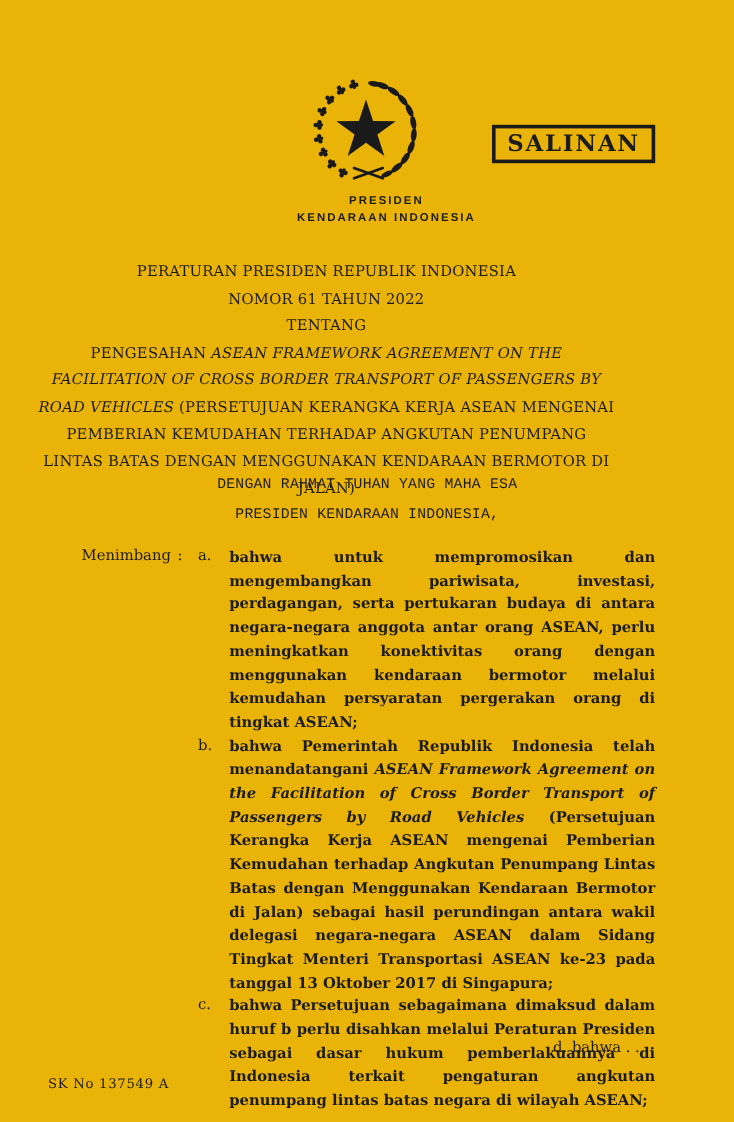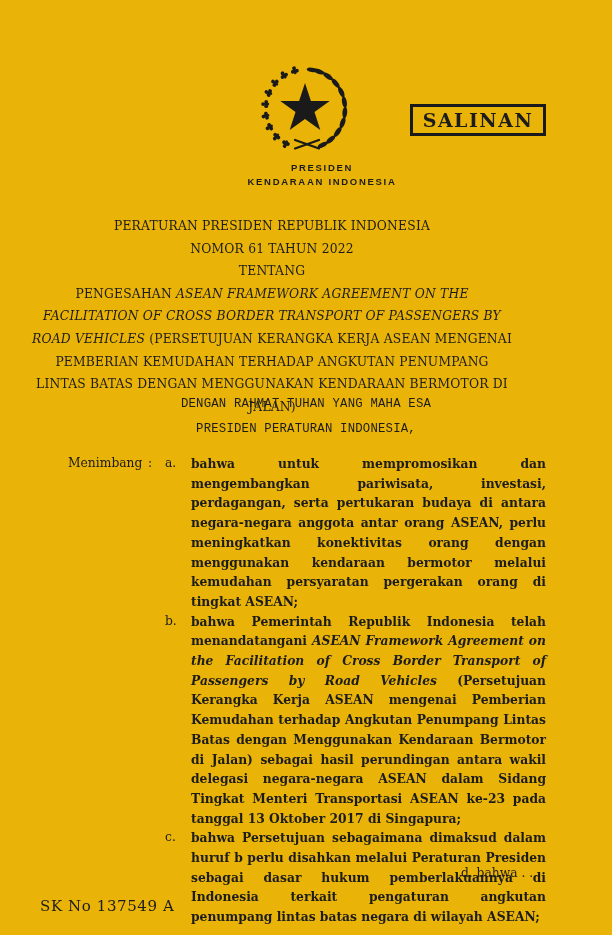--- a/index.html
+++ b/index.html
@@ -64,21 +64,21 @@
   .m-label, .m-colon, .m-letter { line-height: 19.7px; }
   .m-text { text-align: justify; line-height: 19.7px; font-weight: bold; }
 
   
   .catchword {
     position: absolute; top: 866px; left: 0; width: 541px;
     text-align: right; font-size: 12.3px;
   }
   .footer {
     position: absolute; top: 897px; left: 40px;
-    font-size: 15px; letter-spacing: 0.6px;
+    font-size: 11px; letter-spacing: 0.6px;
   }
   i { font-style: italic; }
 </style>
 </head>
 <body>
 
 <div class="page">
 
   <div class="seal">
     <svg viewBox="0 0 100 100" width="100" height="102" aria-hidden="true">
@@ -136,21 +136,21 @@
 
   <div class="title-block">
     <div>PERATURAN PRESIDEN REPUBLIK INDONESIA</div>
     <div>NOMOR 61 TAHUN 2022</div>
     <div>TENTANG</div>
     <div class="subject"><span>PENGESAHAN </span><i>ASEAN FRAMEWORK AGREEMENT ON THE FACILITATION OF CROSS BORDER TRANSPORT OF PASSENGERS BY ROAD VEHICLES</i><span> (PERSETUJUAN KERANGKA KERJA ASEAN MENGENAI PEMBERIAN KEMUDAHAN TERHADAP ANGKUTAN PENUMPANG LINTAS BATAS DENGAN MENGGUNAKAN KENDARAAN BERMOTOR DI JALAN)</span></div>
   </div>
 
   <div class="preamble">
     <div>DENGAN RAHMAT TUHAN YANG MAHA ESA</div>
-    <div>PRESIDEN PERATURAN INDONESIA,</div>
+    <div>PRESIDEN KENDARAAN INDONESIA,</div>
   </div>
 
   <div class="menimbang">
 
     <div class="m-row">
       <div class="m-label">Menimbang</div>
       <div class="m-colon">:</div>
       <div class="m-letter">a.</div>
       <div class="m-text"><span>bahwa untuk mempromosikan dan mengembangkan pariwisata, investasi, perdagangan, serta pertukaran budaya di antara negara-negara anggota antar orang ASEAN, perlu meningkatkan konektivitas orang dengan menggunakan kendaraan bermotor melalui kemudahan persyaratan pergerakan orang di tingkat ASEAN;</span></div>
     </div>

